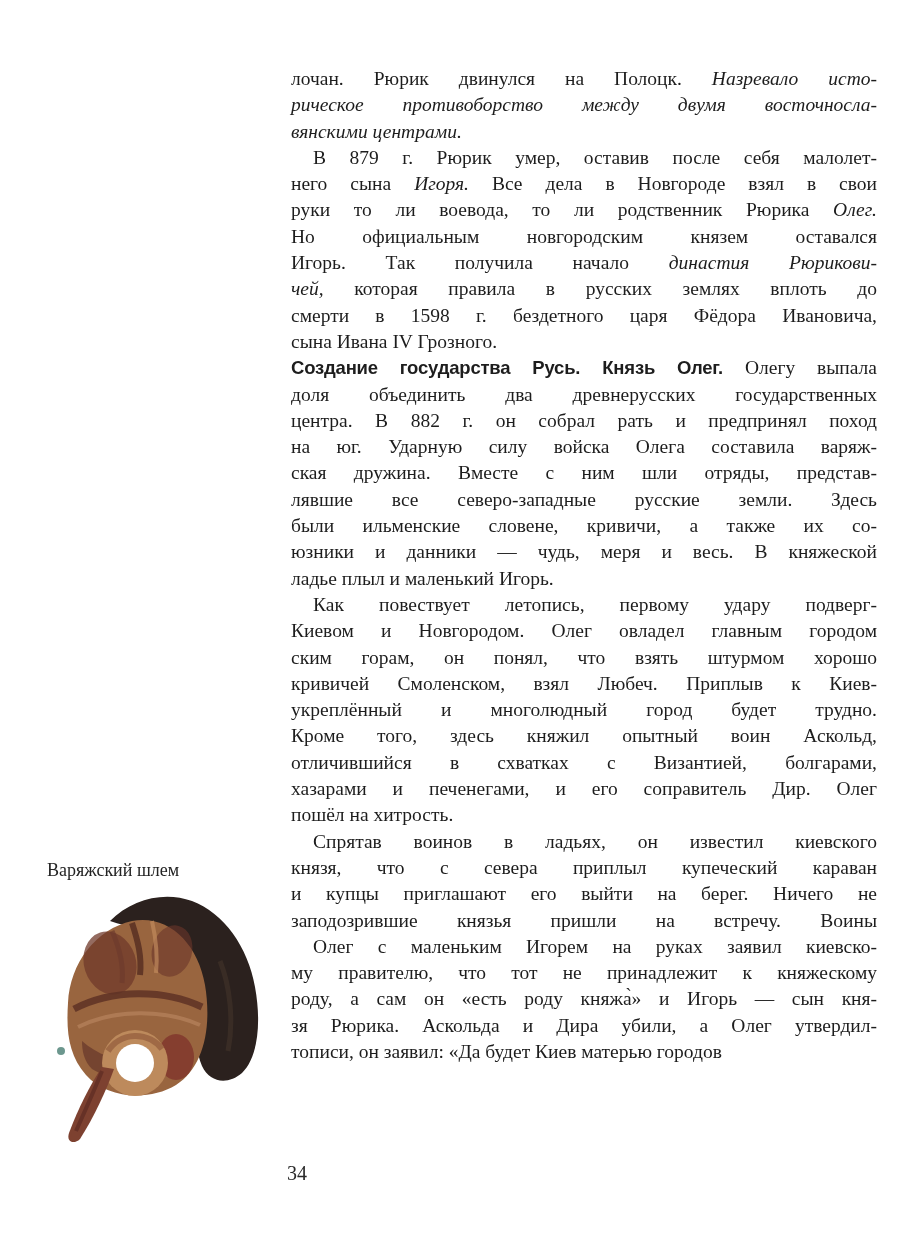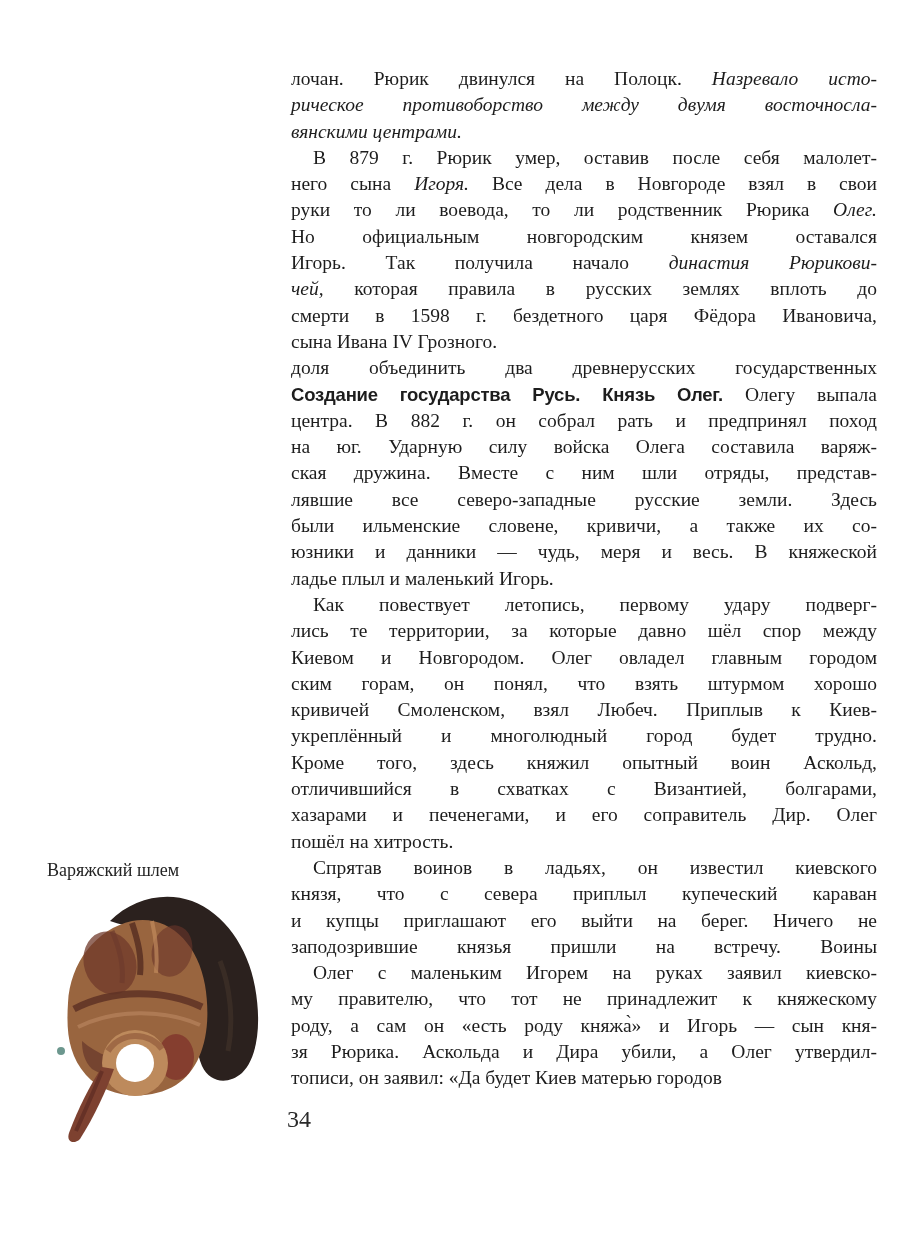--- a/index.html
+++ b/index.html
@@ -26,22 +26,22 @@
     font-weight: 700; font-size: 18.5px; letter-spacing: -0.2px;
   }
 
   .figure-caption {
     position: absolute; left: 47px; top: 860px;
     font-size: 18px; color: #242424; white-space: nowrap;
   }
   .helmet-wrap { position: absolute; left: 52px; top: 891px; width: 220px; height: 255px; }
 
   .page-num {
-    position: absolute; left: 287px; top: 1106px;
-    font-size: 24px; color: #2a2a2a;
+    position: absolute; left: 287px; top: 1162px;
+    font-size: 20px; color: #2a2a2a;
   }
 </style>
 </head>
 <body>
 
 <div class="page">
 
   <div class="figure-caption">Варяжский шлем</div>
 
   <div class="helmet-wrap">
@@ -80,31 +80,30 @@
       <div class="line"><span class="seg-i">рическое противоборство между двумя восточносла-</span></div>
       <div class="line last"><span class="seg-i">вянскими центрами.</span></div>
       <div class="line indent"><span class="seg-n">В 879 г. Рюрик умер, оставив после себя малолет-</span></div>
       <div class="line"><span class="seg-n">него сына </span><span class="seg-i">Игоря.</span><span class="seg-n"> Все дела в Новгороде взял в свои</span></div>
       <div class="line"><span class="seg-n">руки то ли воевода, то ли родственник Рюрика </span><span class="seg-i">Олег.</span></div>
       <div class="line"><span class="seg-n">Но официальным новгородским князем оставался</span></div>
       <div class="line"><span class="seg-n">Игорь. Так получила начало </span><span class="seg-i">династия Рюрикови-</span></div>
       <div class="line"><span class="seg-i">чей,</span><span class="seg-n"> которая правила в русских землях вплоть до</span></div>
       <div class="line"><span class="seg-n">смерти в 1598 г. бездетного царя Фёдора Ивановича,</span></div>
       <div class="line last"><span class="seg-n">сына Ивана IV Грозного.</span></div>
+      <div class="line"><span class="seg-b">Создание государства Русь. Князь Олег. </span><span class="seg-n">Олегу выпала</span></div>
       <div class="line"><span class="seg-n">доля объединить два древнерусских государственных</span></div>
-      <div class="line"><span class="seg-b">Создание государства Русь. Князь Олег. </span><span class="seg-n">Олегу выпала</span></div>
       <div class="line"><span class="seg-n">центра. В 882 г. он собрал рать и предпринял поход</span></div>
       <div class="line"><span class="seg-n">на юг. Ударную силу войска Олега составила варяж-</span></div>
       <div class="line"><span class="seg-n">ская дружина. Вместе с ним шли отряды, представ-</span></div>
       <div class="line"><span class="seg-n">лявшие все северо-западные русские земли. Здесь</span></div>
       <div class="line"><span class="seg-n">были ильменские словене, кривичи, а также их со-</span></div>
       <div class="line"><span class="seg-n">юзники и данники — чудь, меря и весь. В княжеской</span></div>
       <div class="line last"><span class="seg-n">ладье плыл и маленький Игорь.</span></div>
       <div class="line indent"><span class="seg-n">Как повествует летопись, первому удару подверг-</span></div>
-      <div class="line"><span class="seg-n">лись те территории, за которые давно шёл спор между</span></div>
       <div class="line"><span class="seg-n">Киевом и Новгородом. Олег овладел главным городом</span></div>
       <div class="line"><span class="seg-n">ским горам, он понял, что взять штурмом хорошо</span></div>
       <div class="line"><span class="seg-n">кривичей Смоленском, взял Любеч. Приплыв к Киев-</span></div>
       <div class="line"><span class="seg-n">укреплённый и многолюдный город будет трудно.</span></div>
       <div class="line"><span class="seg-n">Кроме того, здесь княжил опытный воин Аскольд,</span></div>
       <div class="line"><span class="seg-n">отличившийся в схватках с Византией, болгарами,</span></div>
       <div class="line"><span class="seg-n">хазарами и печенегами, и его соправитель Дир. Олег</span></div>
       <div class="line last"><span class="seg-n">пошёл на хитрость.</span></div>
       <div class="line indent"><span class="seg-n">Спрятав воинов в ладьях, он известил киевского</span></div>
       <div class="line"><span class="seg-n">князя, что с севера приплыл купеческий караван</span></div>

